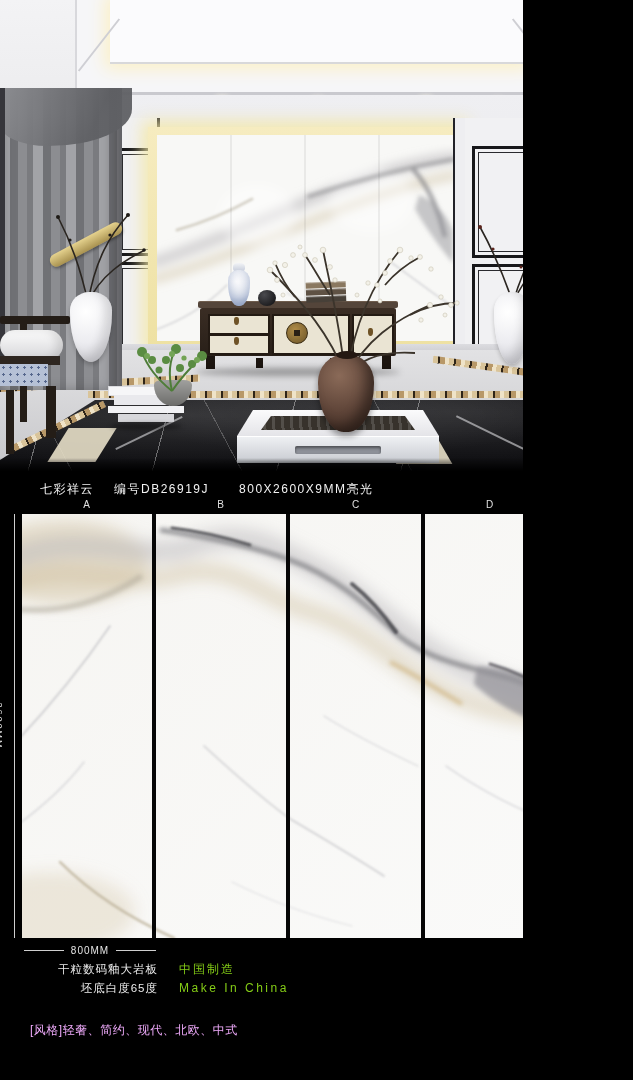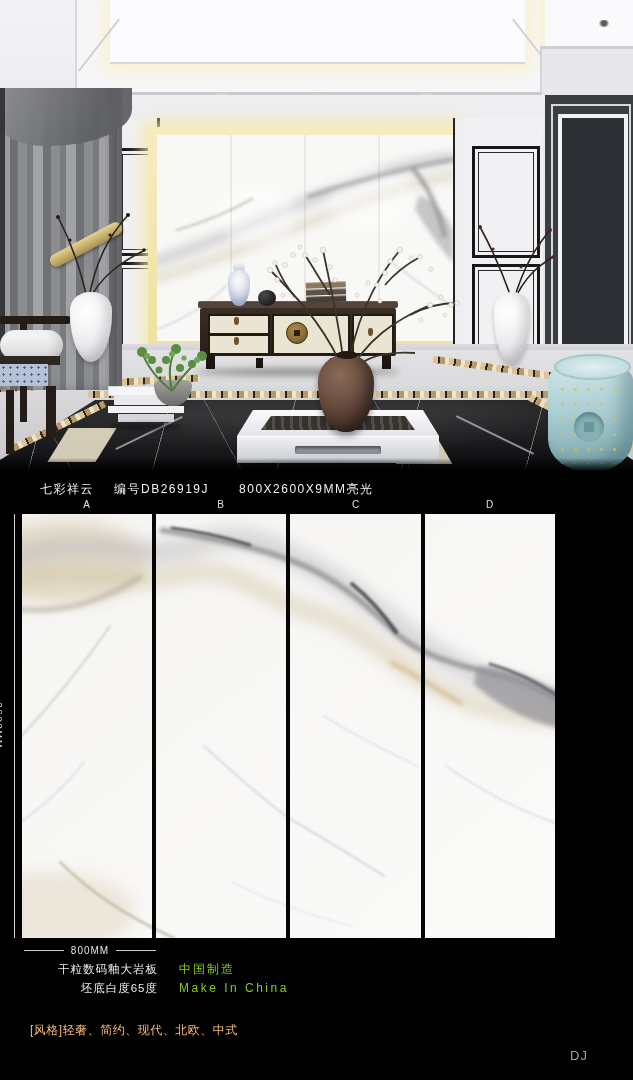--- a/index.html
+++ b/index.html
@@ -1,16 +1,16 @@
 <!DOCTYPE html>
 <html style="--background: #000000; --backlight-glow: #f3e8b6; --marble-vein-gray: #8f8f94; --marble-vein-tan: #cdbb93; --stool-teal: #a9ced3; --black-marble-floor: #101013;"><head>
 <meta charset="utf-8">
 <style>
   html,body{margin:0;padding:0;background:#000;}
-  .page{position:relative;width:633px;height:1080px;background:var(--background,#000);overflow:hidden;
+  .page{position:relative;width:523px;height:1080px;background:var(--background,#000);overflow:hidden;
         font-family:"Liberation Sans","DejaVu Sans",sans-serif;color:#f0f0f0;}
   .abs{position:absolute;}
 
   
   .room{position:absolute;left:0;top:0;width:633px;height:473px;background:#e9e9ec;overflow:hidden;}
 
   
   .ceil-base{left:0;top:0;width:633px;height:110px;background:linear-gradient(#f3f3f5,#ececee);}
   .ceil-tray{left:75px;top:0;width:485px;height:92px;background:#f6f6f8;
              border-bottom:3px solid #c9c9ce;border-left:2px solid #d8d8dc;border-right:2px solid #d8d8dc;}
@@ -179,21 +179,21 @@
     position:absolute;background:#000;padding:6px 5px;font-size:9px;letter-spacing:2px;color:#ddd;white-space:nowrap;}
   .hdim{left:24px;top:944px;width:132px;height:12px;display:flex;align-items:center;gap:7px;}
   .hline{flex:1;height:1px;background:#cfcfcf;}
   .hlabel{font-size:10px;letter-spacing:1px;color:#e5e5e5;white-space:nowrap;}
   .info{left:18px;top:960px;display:flex;align-items:flex-end;}
   .info-left{width:140px;text-align:right;font-size:11.5px;line-height:19px;letter-spacing:1px;color:#ececec;}
   .info-div{width:1px;background:#e8e8e8;margin:1px 10px;}
   .info-right{text-align:left;line-height:19px;color:#84cc16;}
   .info-right .cn{font-size:12px;letter-spacing:2px;}
   .info-right .en{font-size:12px;letter-spacing:2.5px;}
-  .note{left:30px;font-size:12px;letter-spacing:.5px;color:#fdba74;white-space:nowrap;}
+  .note{left:30px;font-size:12px;letter-spacing:.5px;color:#f0abfc;white-space:nowrap;}
   .note1{top:1022px;} .note2{top:1044px;}
   .dj{left:570px;top:1048px;font-size:13px;letter-spacing:1px;color:#a3a3a3;}
 </style>
 </head>
 <body>
 
 <div class="page">
 
   <div class="room">
     <div class="abs ceil-base"></div>

